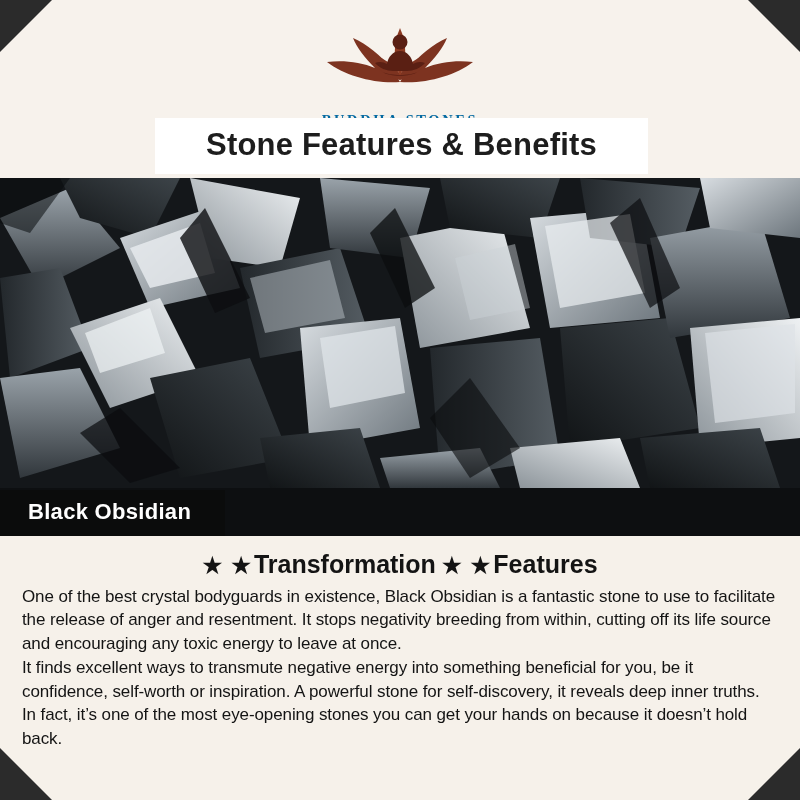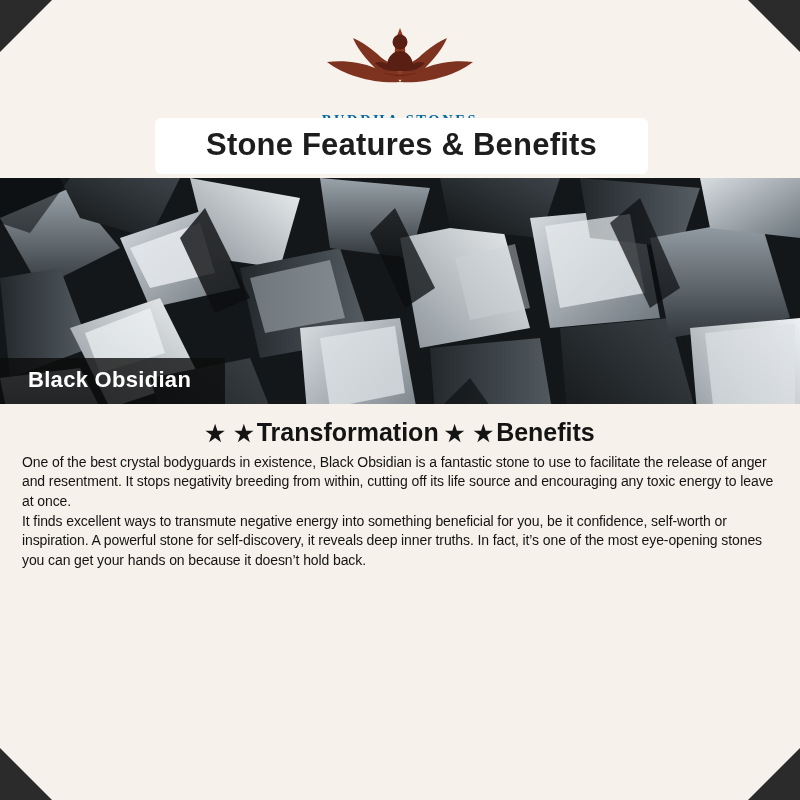--- a/index.html
+++ b/index.html
@@ -72,34 +72,33 @@
 
   
   .title-banner {
     position: absolute;
     left: 155px;
     right: 152px;
     bottom: 4px;
     background: #ffffff;
     text-align: center;
     padding: 9px 0 11px;
-    border-radius: 6px;
   }
   .title-banner h1 {
     font-size: 31px;
     font-weight: 700;
     color: #1d1d1d;
     letter-spacing: 0.2px;
     font-family: "Liberation Sans", sans-serif;
   }
 
   
   .hero {
     position: relative;
-    height: 226px;
+    height: 358px;
     width: 100%;
     overflow: hidden;
     background: #0d0f11;
   }
   .hero-art { position: absolute; inset: 0; }
   .caption {
     position: absolute;
     left: 0;
     bottom: 0;
     background: rgba(12,12,12,0.78);
@@ -132,21 +131,21 @@
     font-weight: 700;
     color: #141414;
     white-space: nowrap;
   }
   .benefit .star {
     font-size: 22px;
     margin-right: 3px;
     color: #141414;
   }
   .para {
-    font-size: 14px;
+    font-size: 17px;
     line-height: 1.38;
     color: #141414;
     margin-bottom: 1px;
     letter-spacing: -0.1px;
   }
 </style>
 </head>
 <body>
 
 <div id="page">
@@ -264,21 +263,21 @@
       </span>
       <span class="benefit">
         <span class="star">★</span>
           <span>Transformation</span>
       </span>
       <span class="benefit">
         <span class="star">★</span>
       </span>
       <span class="benefit">
         <span class="star">★</span>
-          <span>Benefits</span>
+          <span>Features</span>
       </span>
     </div>
 
     <p class="para">One of the best crystal bodyguards in existence, Black Obsidian is a fantastic stone to use to facilitate the release of anger and resentment. It stops negativity breeding from within, cutting off its life source and encouraging any toxic energy to leave at once.</p>
     <p class="para">It finds excellent ways to transmute negative energy into something beneficial for you, be it confidence, self-worth or inspiration. A powerful stone for self-discovery, it reveals deep inner truths. In fact, it’s one of the most eye-opening stones you can get your hands on because it doesn’t hold back.</p>
   </div>
 
 </div>
 
 </body></html>

